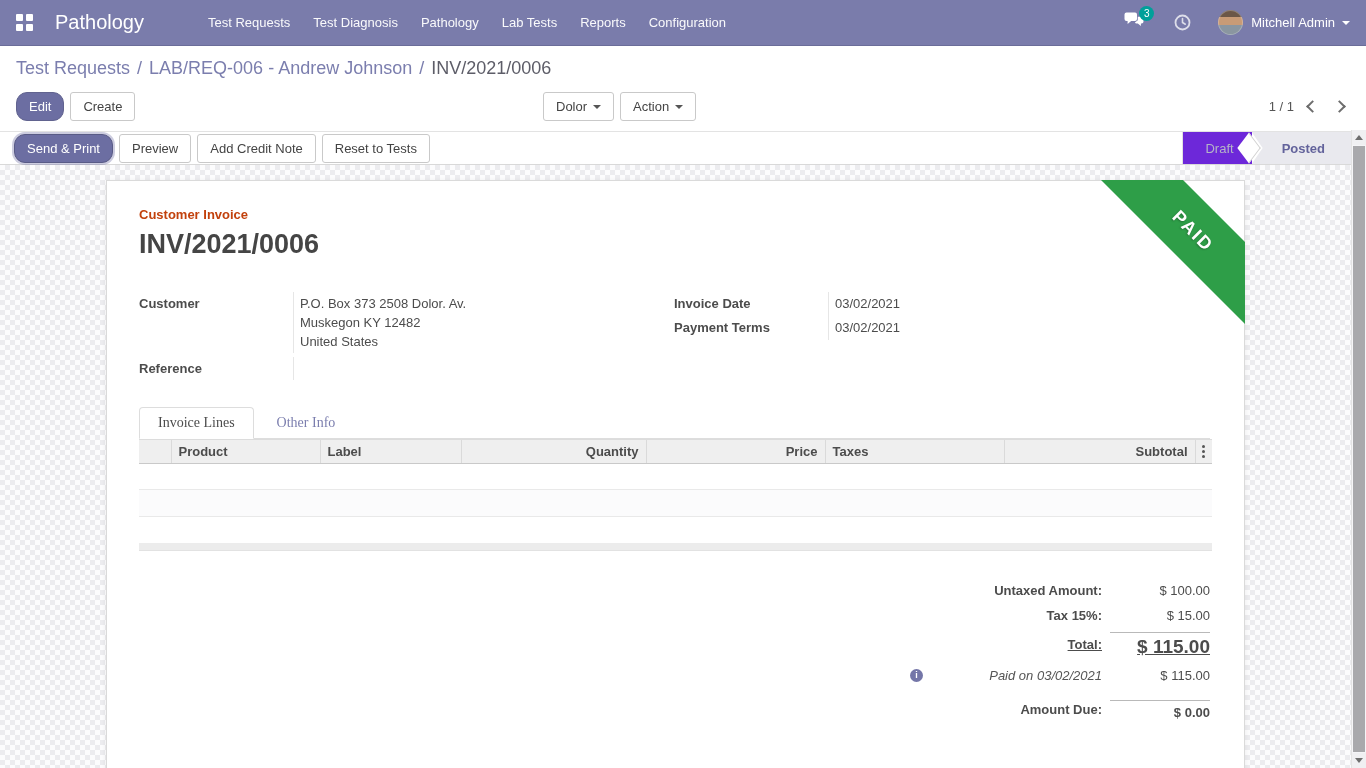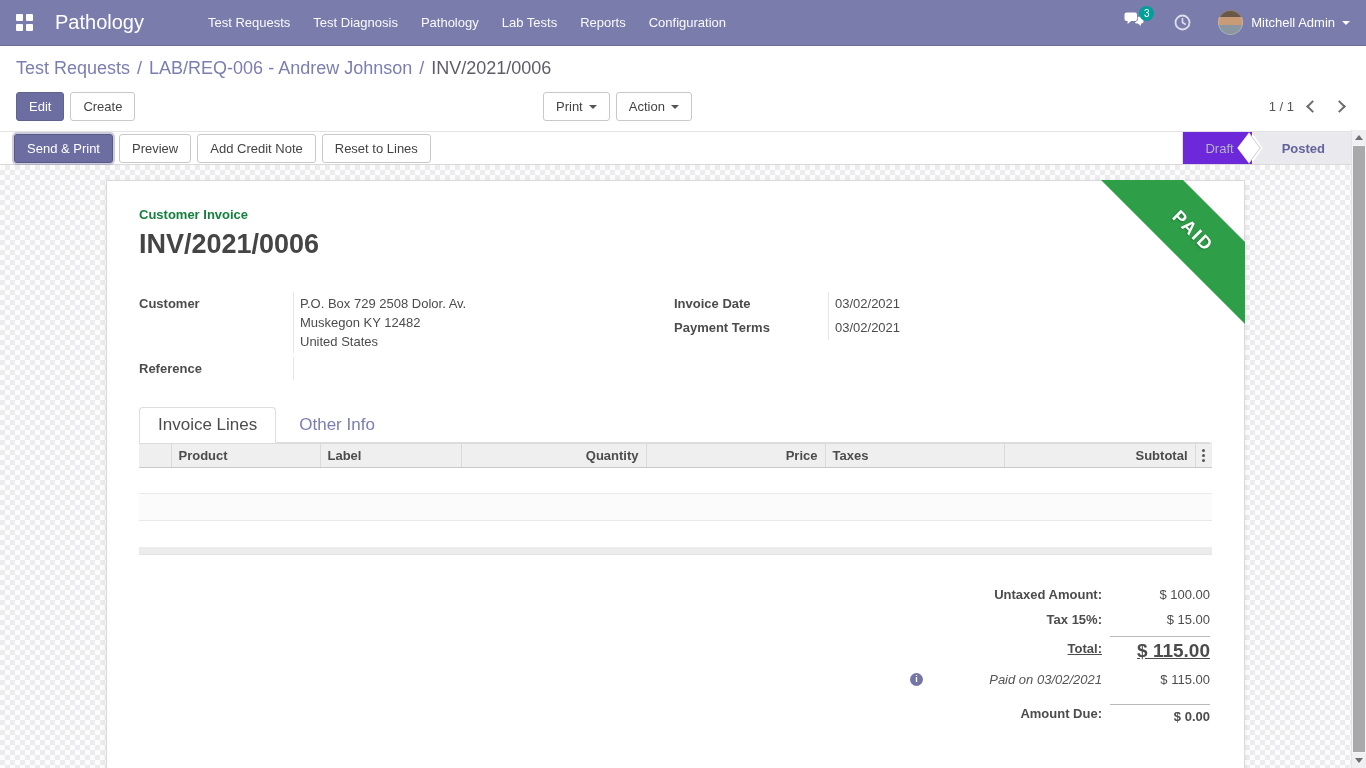--- a/index.html
+++ b/index.html
@@ -44,21 +44,21 @@
   .crumb-sep { color:#7b7eae; margin:0 7px; }
   .crumb-active { color:#5d5d68; }
 
   .cp-row { margin:13px 16px 10px; height:29px; display:flex; align-items:center; }
   .btn {
     font-size:13px; height:29px; padding:0 12px; border-radius:3px;
     border:1px solid #c9c9c9; background:#fff; color:#444;
     display:inline-flex; align-items:center; gap:6px; cursor:pointer;
     font-family:"Liberation Sans", sans-serif; white-space:nowrap;
   }
-  .btn-primary { background:#6c6ea2; border-color:#61638f; color:#fff; }
+  .btn-primary { background:#6c6ea2; border-color:#61638f; color:#fff;border-radius:11px; }
   .btn-focused { box-shadow:0 0 0 2px rgba(108,110,162,0.35); border-color:#595b86; }
   .caret-down-dark { width:0; height:0; border-left:4px solid transparent; border-right:4px solid transparent;
     border-top:4px solid #555; display:inline-block; }
   .cp-left { display:flex; gap:6px; }
   .cp-center { position:absolute; left:543px; display:flex; gap:6px; }
   .cp-right { margin-left:auto; display:flex; align-items:center; gap:14px; padding-right:6px; }
   .pager-value { font-size:13px; color:#555; }
   .pchev { width:9px; height:9px; border-right:2px solid #6d6d6d; border-bottom:2px solid #6d6d6d;
     display:inline-block; cursor:pointer; }
   .pchev.left { transform:rotate(135deg); }
@@ -97,33 +97,33 @@
     padding:26px 34px 40px 32px; position:relative;
   }
   .ribbon-wrap { position:absolute; top:-1px; right:-1px; width:162px; height:162px; overflow:hidden; pointer-events:none; }
   .ribbon {
     position:absolute; top:22px; right:-68px; width:240px; height:58px;
     background:#2e9e48; transform:rotate(45deg);
     display:flex; align-items:center; justify-content:center;
     color:#fff; font-weight:700; font-size:18px; letter-spacing:2px;
     text-shadow:0 1px 2px rgba(0,0,0,0.3);
   }
-  .doc-type { font-size:13px; font-weight:700; color:#15803d; }
+  .doc-type { font-size:13px; font-weight:700; color:#c2410c; }
   .doc-number { font-size:27px; font-weight:700; color:#454545; margin-top:7px; }
 
   .o-group { display:grid; grid-template-columns:505px 536px; column-gap:30px; margin-top:32px; font-size:13px; }
   .field-grid { display:grid; grid-template-columns:154px 1fr; align-content:start; }
   .f-label { font-weight:700; color:#4c4c4c; padding:2px 8px 2px 0; line-height:19px; }
   .f-value { border-left:1px solid #e6e6e6; padding:2px 0 2px 6px; line-height:19px; min-height:23px; color:#4c4c4c; }
   .f-link { color:#7f82b5; cursor:pointer; }
   .rg .f-label, .rg .f-value { line-height:20px; }
   .ref-row { margin-top:4px; }
 
   .tabs { display:flex; border-bottom:1px solid #ddd; margin-top:27px; align-items:flex-end; }
-  .tab { font-size:17px; padding:7px 18px; cursor:pointer; }
+  .tab { font-size:14px; padding:7px 18px; cursor:pointer;font-family:Liberation Serif, serif; }
   .tab-active { background:#fff; border:1px solid #ddd; border-bottom:1px solid #fff;
     margin-bottom:-1px; border-radius:4px 4px 0 0; color:#4c4c4c; }
   .tab-inactive { color:#7b7eae; padding:7px 23px; }
 
   table.lines { width:1073px; border-collapse:collapse; font-size:13px; table-layout:fixed; }
   .lines th {
     background:#efefef; border-top:1px solid #dcdcdc; border-bottom:1px solid #c9c9c9;
     font-weight:700; color:#4c4c4c; padding:4px 7px; text-align:left; cursor:pointer;
     overflow:hidden; white-space:nowrap;
   }
@@ -214,41 +214,41 @@
   <span class="crumb-active">INV/2021/0006</span>
 </div>
 
 <div class="cp-row">
   <div class="cp-left">
     <button class="btn btn-primary">Edit</button>
     <button class="btn">Create</button>
   </div>
   <div class="cp-center">
     <button class="btn">
-      <span>Print</span>
+      <span>Dolor</span>
       <span class="caret-down-dark"></span>
     </button>
     <button class="btn">
       <span>Action</span>
       <span class="caret-down-dark"></span>
     </button>
   </div>
   <div class="cp-right">
     <span class="pager-value">1 / 1</span>
     <span class="pchev left"></span>
     <span class="pchev right"></span>
   </div>
 </div>
 
 <div class="statusbar">
   <div class="sb-buttons">
     <button class="btn btn-primary btn-focused">Send &amp; Print</button>
     <button class="btn">Preview</button>
     <button class="btn">Add Credit Note</button>
-    <button class="btn">Reset to Lines</button>
+    <button class="btn">Reset to Tests</button>
   </div>
   <div class="steps">
     <div class="step step-draft">Draft</div>
     <div class="step step-posted">Posted</div>
   </div>
 </div>
 
 <div class="content">
   <div class="sheet">
 
@@ -256,21 +256,21 @@
       <div class="ribbon">PAID</div>
     </div>
 
     <div class="doc-type">Customer Invoice</div>
     <div class="doc-number">INV/2021/0006</div>
 
     <div class="o-group">
       <div class="field-grid">
         <div class="f-label">Customer</div>
         <div class="f-value">
-          <div>P.O. Box 729 2508 Dolor. Av.</div>
+          <div>P.O. Box 373 2508 Dolor. Av.</div>
           <div>Muskegon KY 12482</div>
           <div>United States</div>
         </div>
         <div class="f-label ref-row">Reference</div>
         <div class="f-value ref-row"></div>
       </div>
       <div class="field-grid rg">
         <div class="f-label">Invoice Date</div>
         <div class="f-value">03/02/2021</div>
         <div class="f-label">Payment Terms</div>

